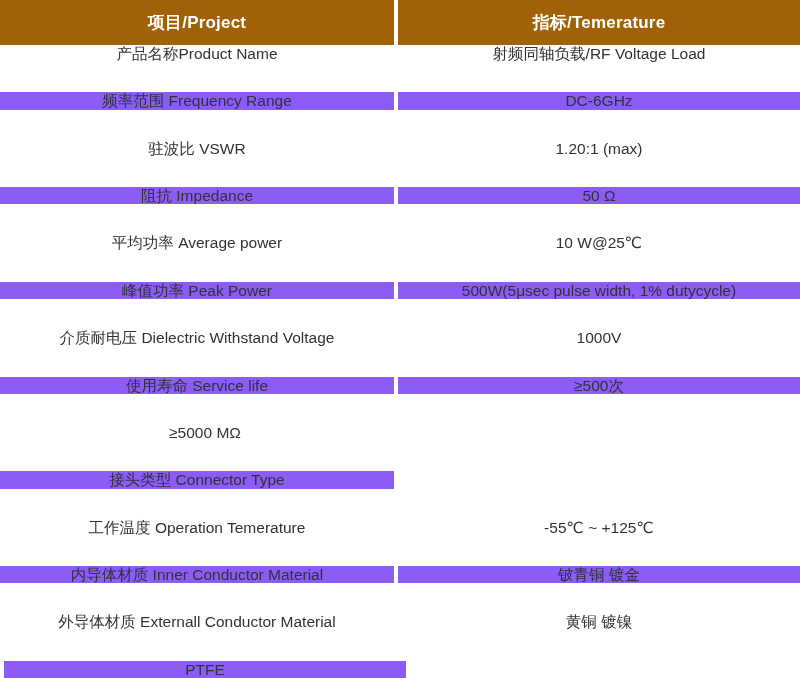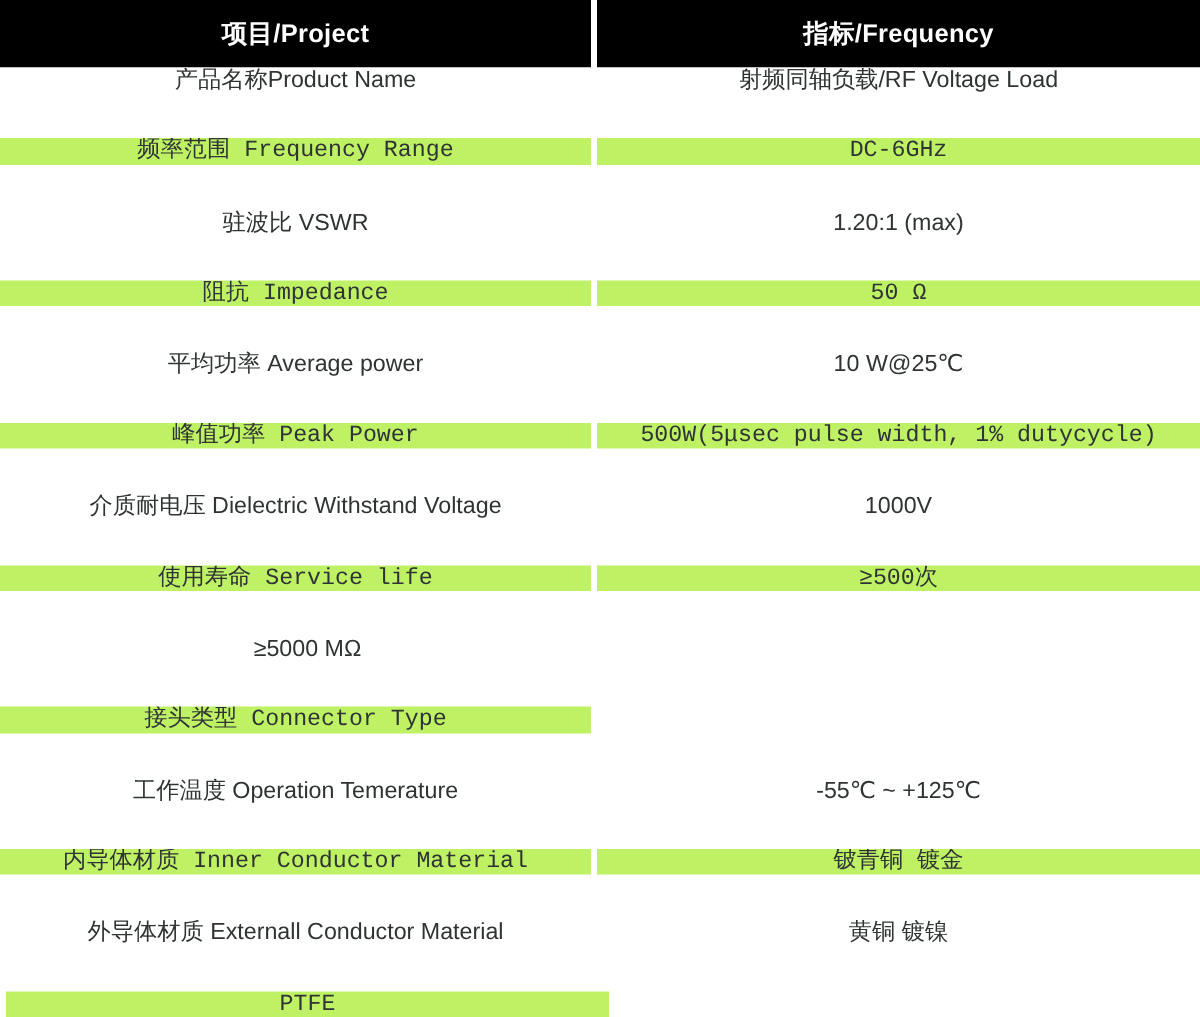--- a/index.html
+++ b/index.html
@@ -22,21 +22,21 @@
   }
 
   
   .spec-header {
     display: flex;
     height: 45px;
     flex: 0 0 45px;
     background: #ffffff;
   }
   .spec-header .hcell {
-    background: #000000;
+    background: #a16207;
     color: #ffffff;
     font-size: 17px;
     font-weight: bold;
     letter-spacing: 0.2px;
     display: flex;
     align-items: center;
     justify-content: center;
     height: 100%;
   }
   .hcell.col-left  { width: 394px; }
@@ -65,33 +65,33 @@
     text-align: center;
     line-height: 1.25;
     padding: 0 6px;
     overflow: hidden;
     white-space: nowrap;
   }
   .cell.col-left  { width: 394px; flex: 0 0 394px; }
   .cell.col-right { width: 402px; flex: 0 0 402px; }
 
   
-  .spec-row.shade .cell { background: #bef264; font-family: Liberation Mono, monospace; }
+  .spec-row.shade .cell { background: #8b5cf6; }
   .spec-row.plain .cell { background: #ffffff; }
   .spec-row.shade .col-gap { background: #ffffff; }
 </style>
 </head>
 <body>
 
 <div class="spec-table">
 
   <div class="spec-header">
     <div class="hcell col-left">项目/Project</div>
     <div class="col-gap"></div>
-    <div class="hcell col-right">指标/Frequency</div>
+    <div class="hcell col-right">指标/Temerature</div>
   </div>
 
   <div class="spec-body">
       <div class="spec-row plain">
         <div class="cell col-left">产品名称Product Name</div>
         <div class="col-gap"></div>
         <div class="cell col-right">射频同轴负载/RF Voltage Load</div>
       </div>
       <div class="spec-row shade">
         <div class="cell col-left">频率范围 Frequency Range</div>

